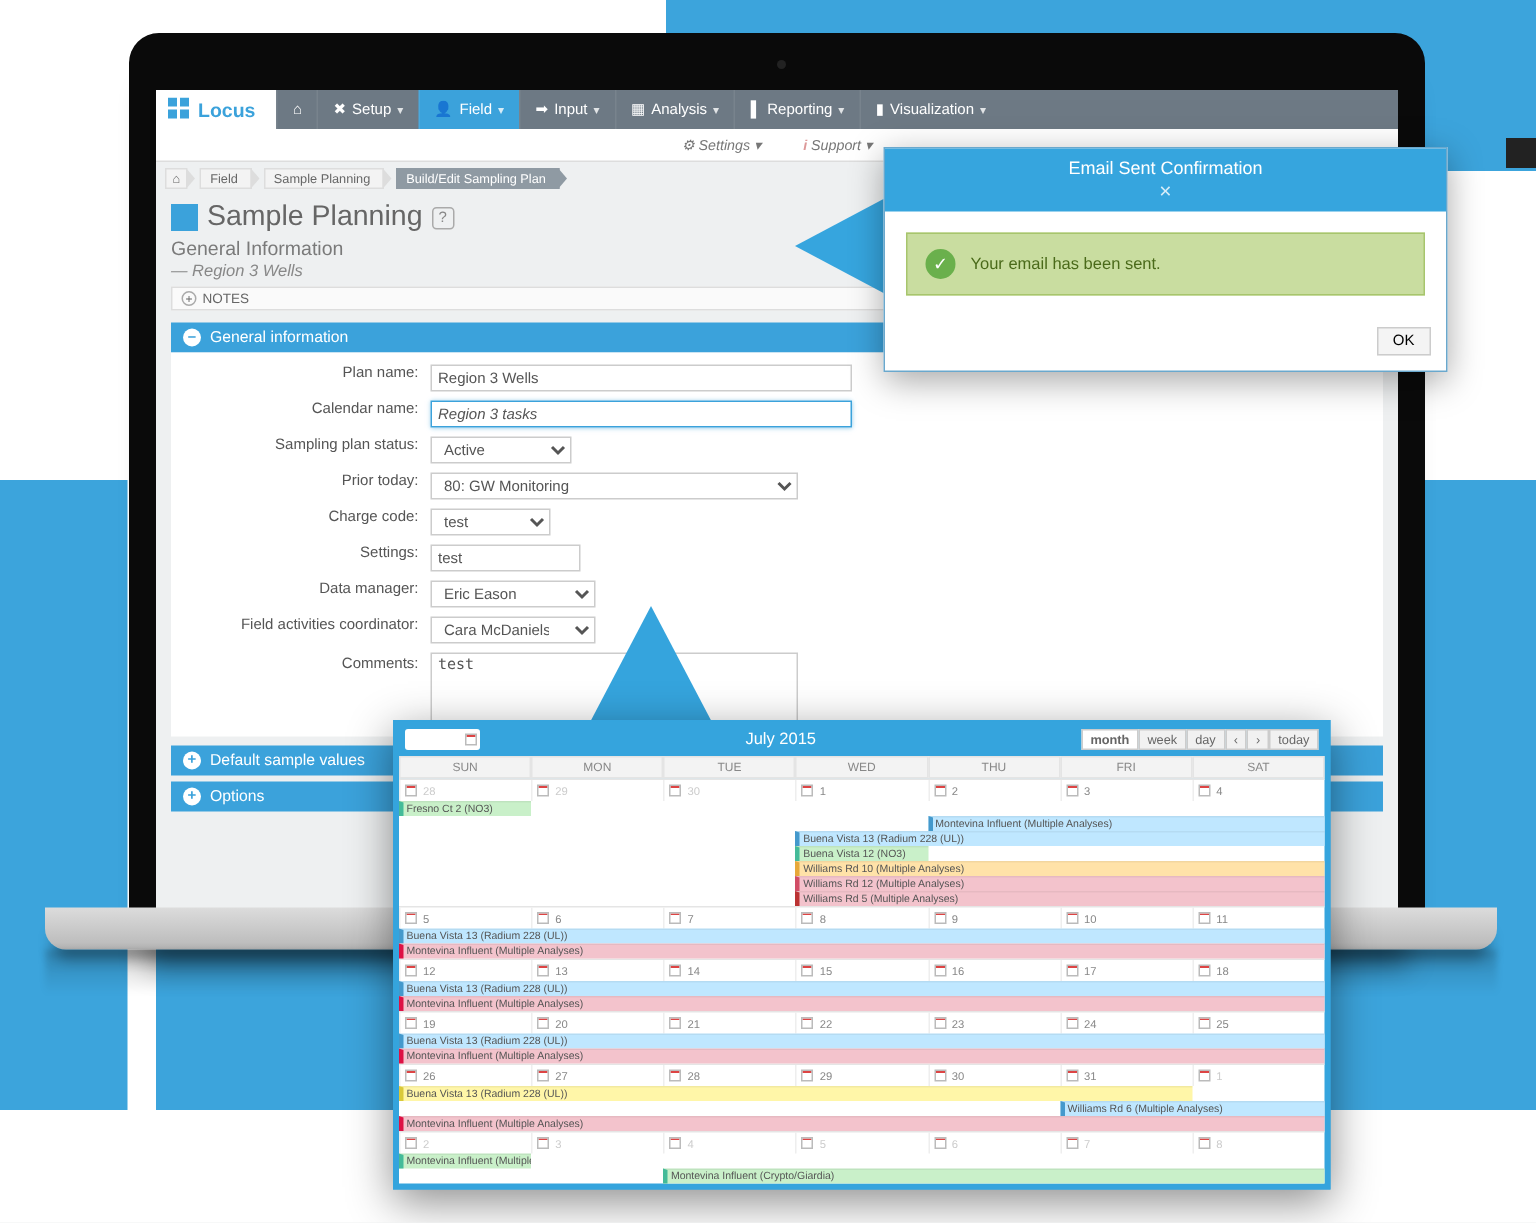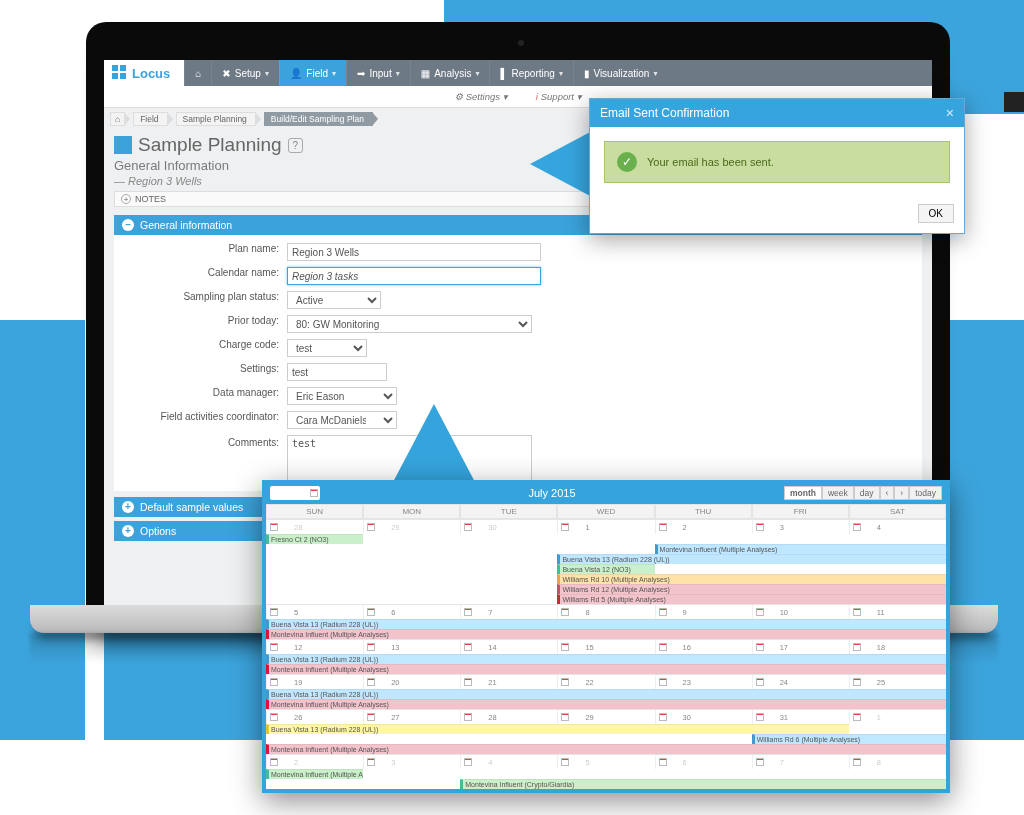--- a/index.html
+++ b/index.html
@@ -162,29 +162,29 @@
   .form-row {
     display:flex; align-items:flex-start;
     margin-bottom:6px; font-size:10px; color:#555;
   }
   .form-label { width:165px; text-align:right; padding-right:8px; }
   .form-control, .form-select {
     font-size:10px; padding:2px 4px;
     border:1px solid #ccc; height:18px;
     background:#fff; color:#555;
   }
-  .form-control.wide { width:254px; }
+  .form-control.wide { width:281px; }
   .form-control.highlight { border-color:#3ba2db; box-shadow:0 0 3px rgba(59,162,219,.6);font-style:italic; }
   .form-select { padding-right:14px; }
   textarea.form-control { height:46px; width:245px; resize:none; }
   
   .calendar-popup {
     position:absolute;
     left:262px; top:480px;
-    width:688px;
+    width:625px;
     background:#35a4dd;
     border:1px solid #35a4dd;
     box-shadow:0 8px 28px rgba(0,0,0,.45);
     z-index:60;
     padding:3px;
   }
   .calendar-pointer {
     position:absolute;
     left:392px; top:404px;
     width:0;height:0;
@@ -211,21 +211,21 @@
   }
   .cal-grid-head div { text-align:center; padding:2px 0; border:1px solid #e4e4e4; }
   .cal-body { background:#fff; font-size:7.5px; }
   .cal-week { border-top:1px solid #e5e5e5; }
   .cal-daterow {
     display:grid; grid-template-columns:repeat(7,1fr);
   }
   .cal-daycell {
     border-left:1px solid #eee; padding:1px 3px;
     color:#888; min-height:14px;
-    display:flex; align-items:center; gap:16px;
+    display:flex; align-items:center; gap:4px;
   }
   .cal-daycell.dim { color:#ccc; }
   .mini-cal-icon {
     width:8px;height:8px; display:inline-block;
     background:linear-gradient(#d44 20%,#fff 20%);
     border:1px solid #bbb;
   }
   .event-row {
     display:grid; grid-template-columns:repeat(7,1fr);
     font-size:7px;
@@ -253,21 +253,21 @@
     left:589px; top:98px;
     width:376px;
     background:#fff;
     border:1px solid #6aa8cd;
     box-shadow:0 6px 22px rgba(0,0,0,.35);
     z-index:80;
   }
   .dialog-header {
     background:#36a5de; color:#fff;
     font-size:12px; padding:6px 10px;
-    display:flex; justify-content:space-between; align-items:center;
+    display:flex; justify-content:space-between; align-items:center;flex-direction:column;
   }
   .dialog-close { cursor:pointer; font-size:14px; opacity:.8; }
   .dialog-body {
     padding:14px;
   }
   .alert-success {
     background:#c9dda0; border:1px solid #a7c56d;
     padding:10px 12px; font-size:11px; color:#4a6a1a;
     display:flex; align-items:center; gap:10px;
   }

